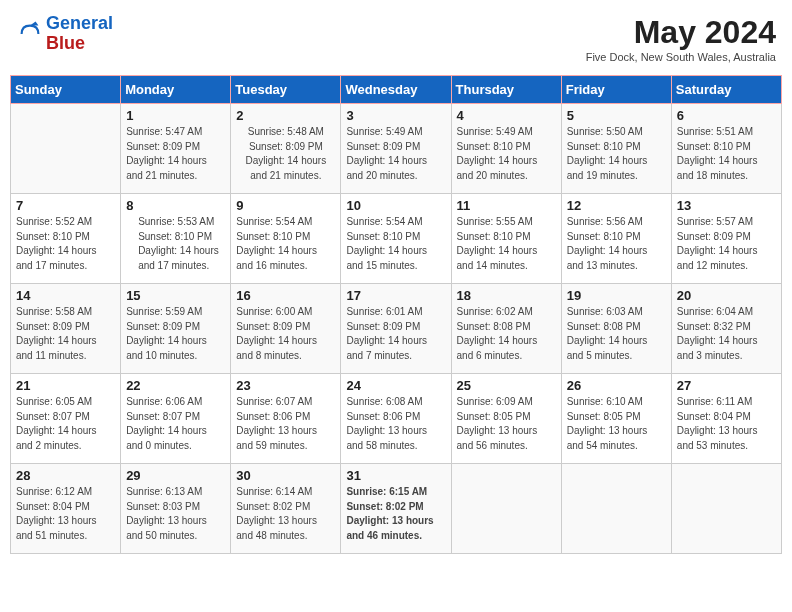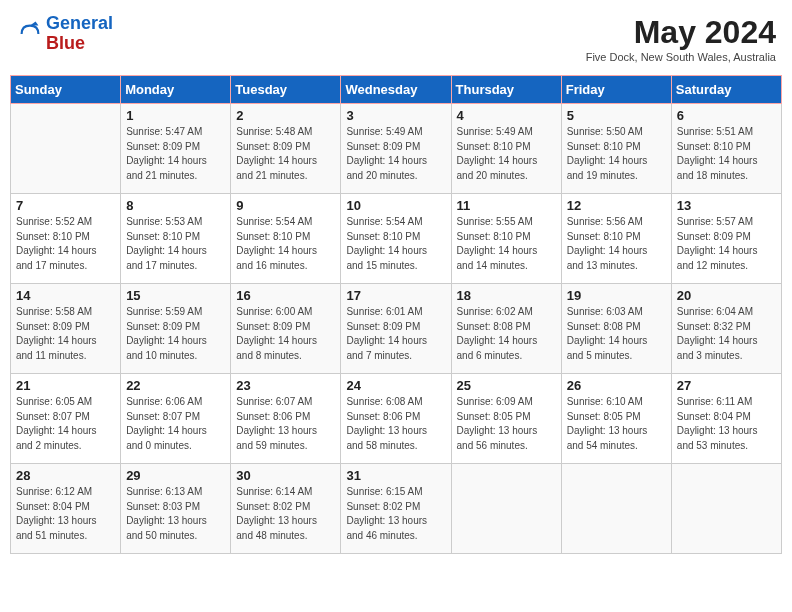--- a/index.html
+++ b/index.html
@@ -130,21 +130,21 @@
         <td class="empty-cell"></td>
         <td>
           <span class="day-number">1</span>
           <div class="day-detail" style="white-space: pre-line;">Sunrise: 5:47 AM
 Sunset: 8:09 PM
 Daylight: 14 hours
 and 21 minutes.</div>
         </td>
         <td>
           <span class="day-number">2</span>
-          <div class="day-detail" style="white-space: pre-line;">Sunrise: 5:48 AM
+          <div class="day-detail" style="white-space: pre-line; text-align: center;">Sunrise: 5:48 AM
 Sunset: 8:09 PM
 Daylight: 14 hours
 and 21 minutes.</div>
         </td>
         <td>
           <span class="day-number">3</span>
           <div class="day-detail" style="white-space: pre-line;">Sunrise: 5:49 AM
 Sunset: 8:09 PM
 Daylight: 14 hours
 and 20 minutes.</div>
@@ -174,21 +174,21 @@
       <tr>
         <td>
           <span class="day-number">7</span>
           <div class="day-detail" style="white-space: pre-line;">Sunrise: 5:52 AM
 Sunset: 8:10 PM
 Daylight: 14 hours
 and 17 minutes.</div>
         </td>
         <td>
           <span class="day-number">8</span>
-          <div class="day-detail" style="white-space: pre-line;">Sunrise: 5:53 AM
+          <div class="day-detail" style="white-space: pre-line; margin-left: 12px;">Sunrise: 5:53 AM
 Sunset: 8:10 PM
 Daylight: 14 hours
 and 17 minutes.</div>
         </td>
         <td>
           <span class="day-number">9</span>
           <div class="day-detail" style="white-space: pre-line;">Sunrise: 5:54 AM
 Sunset: 8:10 PM
 Daylight: 14 hours
 and 16 minutes.</div>
@@ -341,21 +341,21 @@
         </td>
         <td>
           <span class="day-number">30</span>
           <div class="day-detail" style="white-space: pre-line;">Sunrise: 6:14 AM
 Sunset: 8:02 PM
 Daylight: 13 hours
 and 48 minutes.</div>
         </td>
         <td>
           <span class="day-number">31</span>
-          <div class="day-detail" style="white-space: pre-line;">Sunrise: 6:15 AM
+          <div class="day-detail" style="white-space: pre-line; font-weight: bold;">Sunrise: 6:15 AM
 Sunset: 8:02 PM
 Daylight: 13 hours
 and 46 minutes.</div>
         </td>
         <td class="empty-cell"></td>
         <td class="empty-cell"></td>
         <td class="empty-cell"></td>
       </tr>
     </tbody>
 </table>

